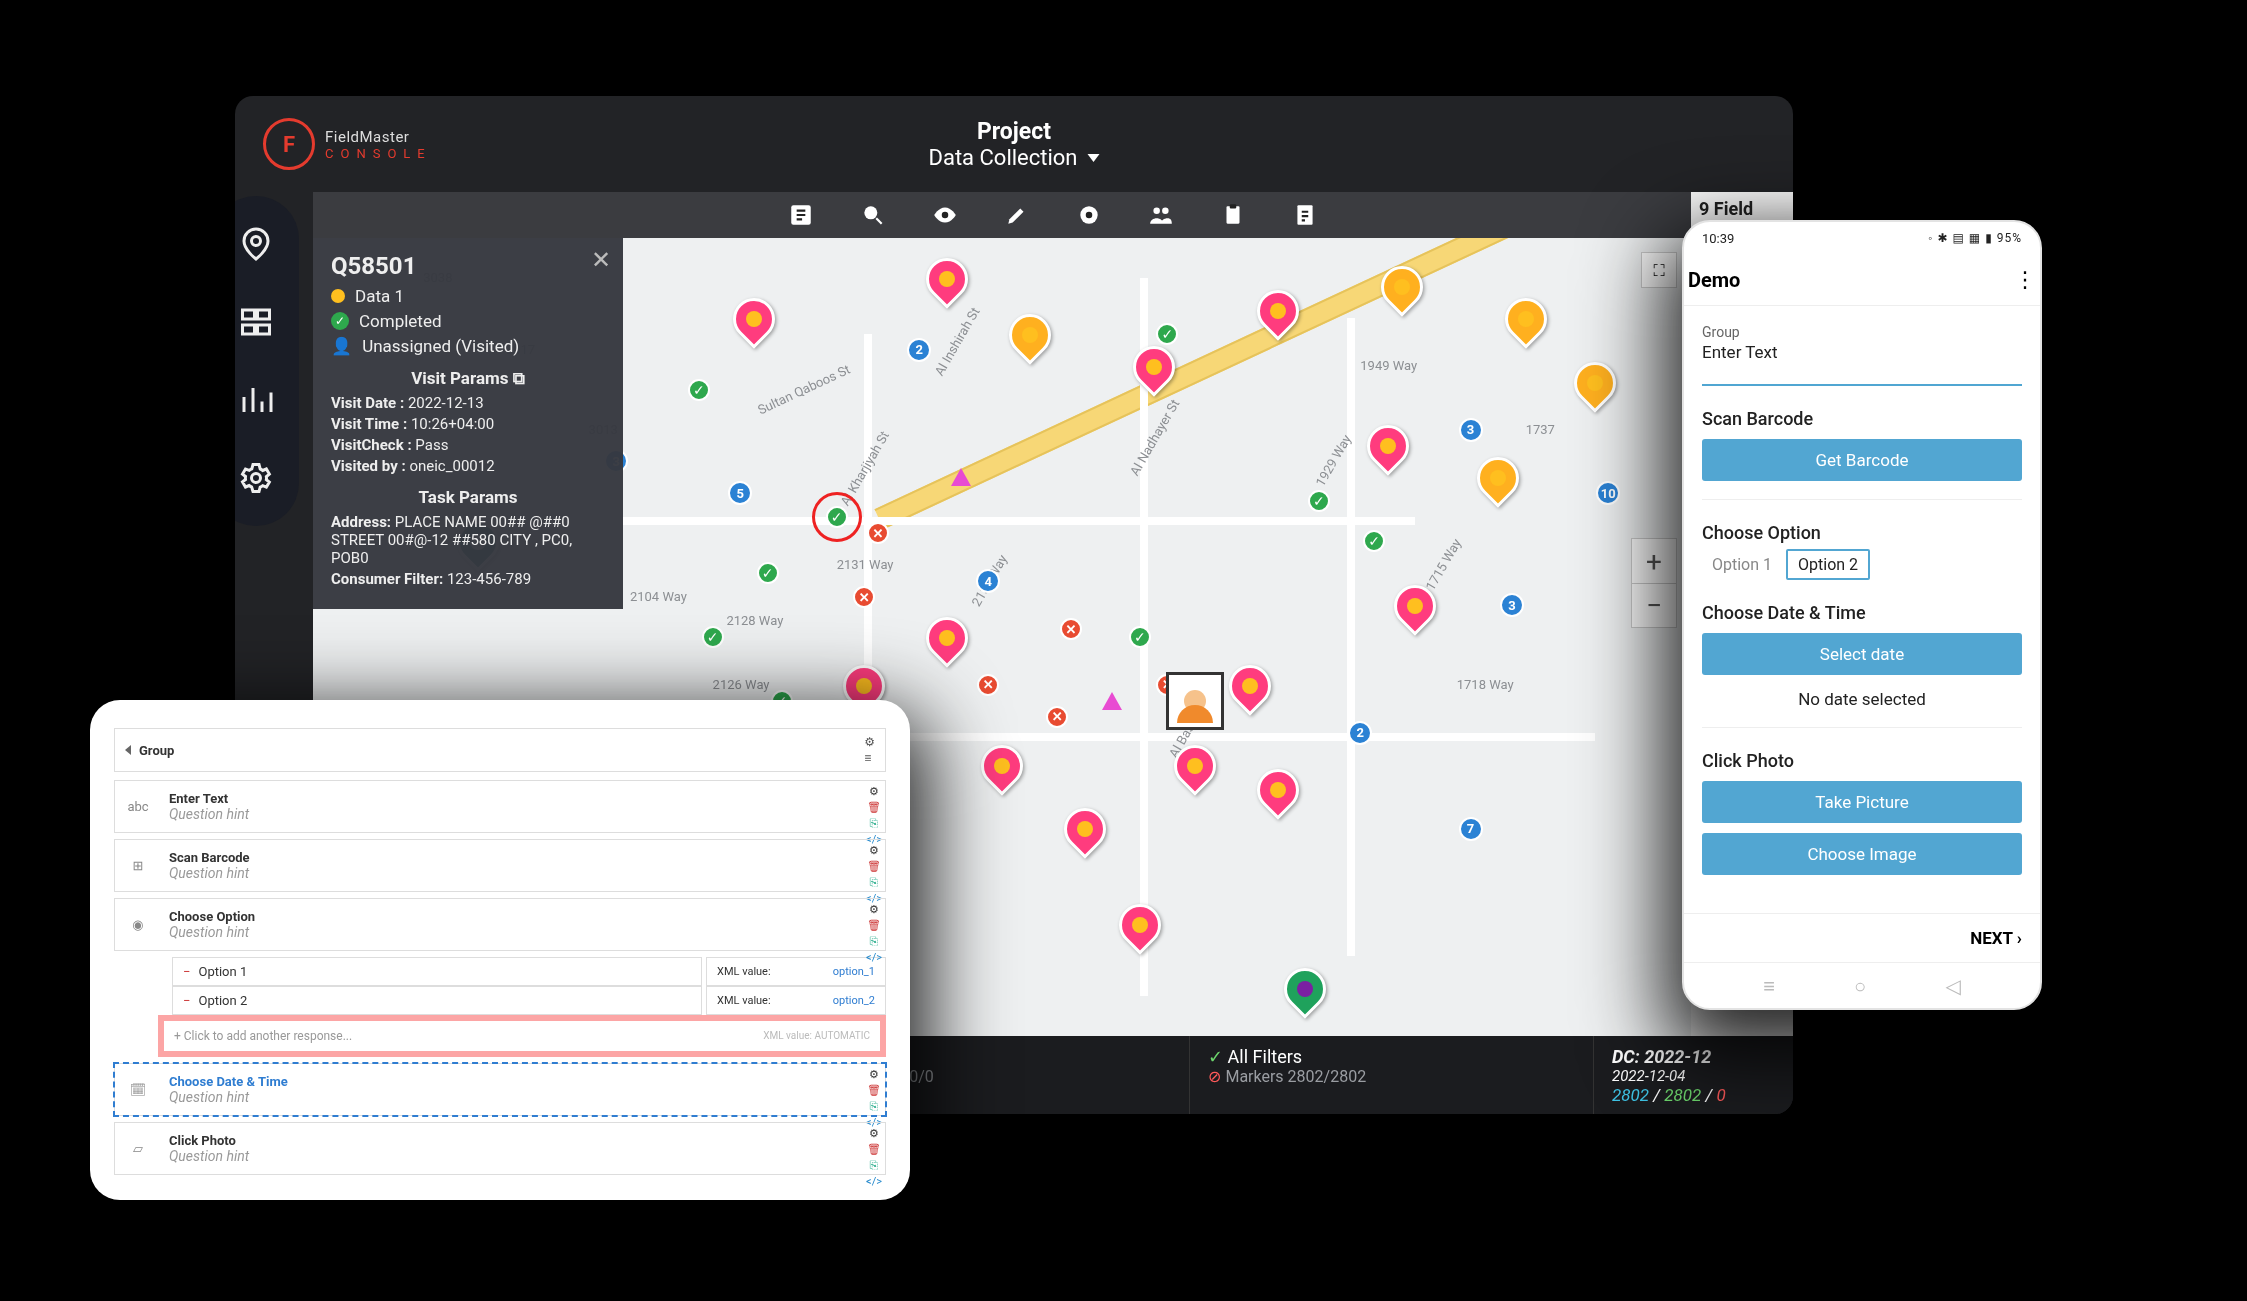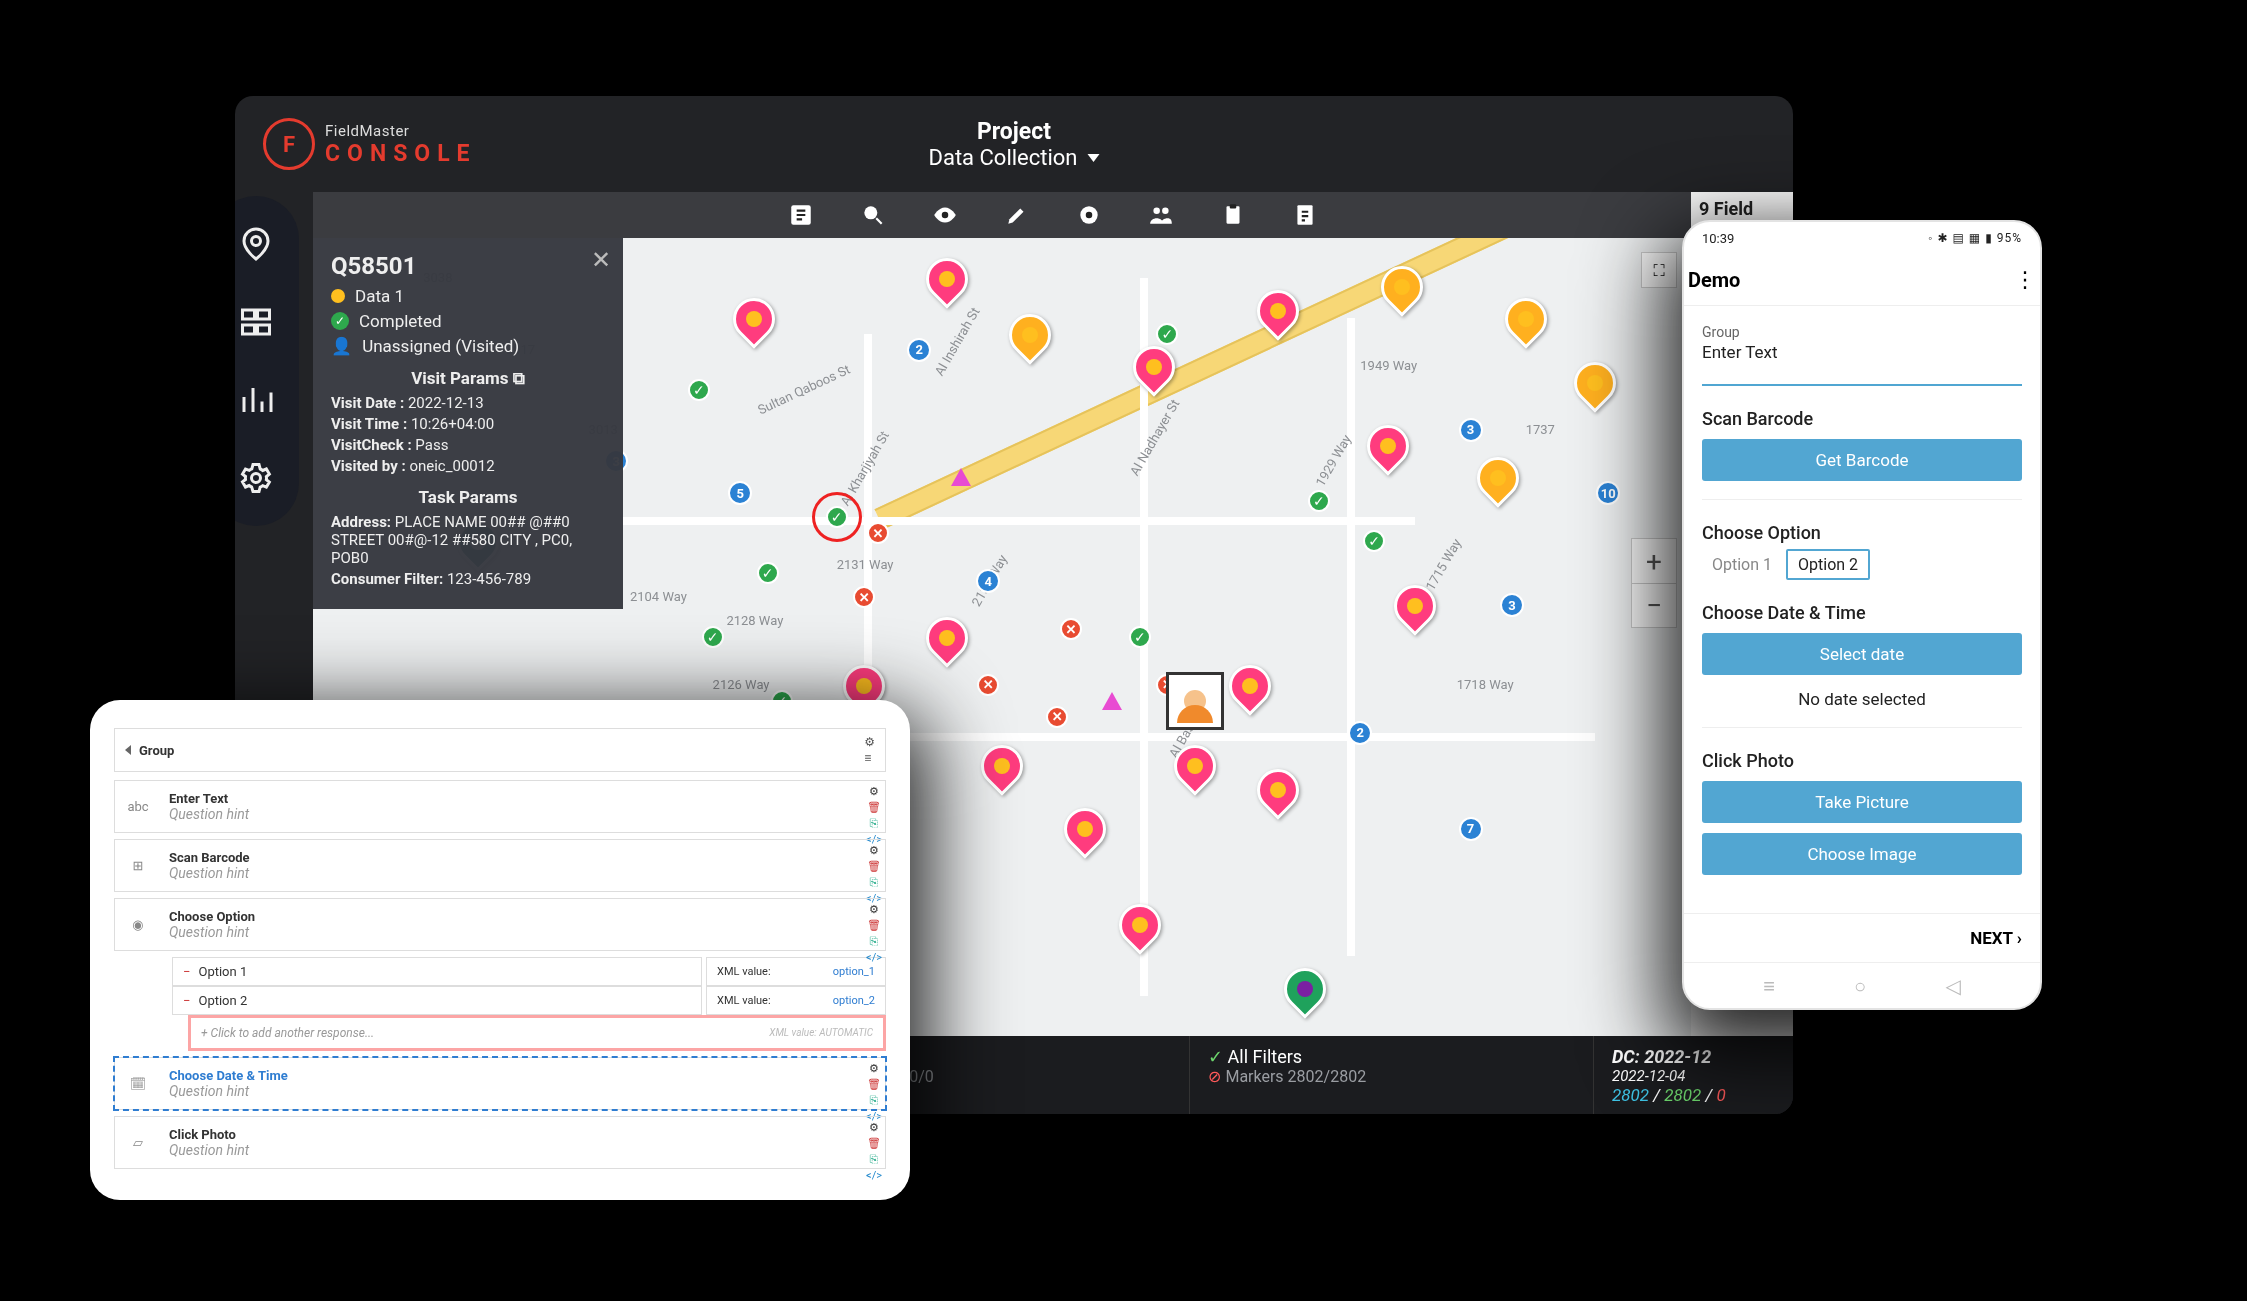--- a/index.html
+++ b/index.html
@@ -15,21 +15,21 @@
     background: #222326; border-radius: 18px; overflow: hidden;
     box-shadow: 0 40px 90px 30px rgba(0,0,0,.9);
   }
   
   .c-head {
     height: 96px; display: flex; align-items: center; color: #fff;
   }
   .c-logo { display:flex; align-items:center; gap:10px; margin-left:28px; }
   .c-logo .ring { width:52px;height:52px;border:3px solid #e43b2e;border-radius:50%;display:flex;align-items:center;justify-content:center;color:#e43b2e;font-weight:700;font-size:22px; }
   .c-logo .t1{font-size:15px;letter-spacing:.5px;color:#ddd;}
-  .c-logo .t2{font-size:23px;letter-spacing:7px;color:#e43b2e;font-weight:700;}
+  .c-logo .t2{font-size:13px;letter-spacing:7px;color:#e43b2e;font-weight:400;}
   .c-title { position:absolute; left:50%; transform:translateX(-50%); text-align:center; }
   .c-title .line1{font-size:23px;font-weight:700;}
   .c-title .line2{font-size:22px;display:inline-flex;align-items:center;gap:10px;}
   .tri-dn{width:0;height:0;border-left:6px solid transparent;border-right:6px solid transparent;border-top:8px solid #fff;}
 
   
   .rail {
     position:absolute; left:-22px; top:100px; width:86px; height:330px;
     background:#1a1d26; border-radius:46px; display:flex; flex-direction:column;
     align-items:center; justify-content:space-evenly; gap:8px;
@@ -120,21 +120,21 @@
   .builder .q .txt i{font-size:14px;color:#999;font-style:italic;}
   .builder .q .ctrl{position:absolute;right:4px;top:3px;display:flex;flex-direction:column;gap:2px;}
   .builder .q .ctrl span{width:14px;height:14px;font-size:11px;display:flex;align-items:center;justify-content:center;}
   .builder .sel{outline:2px dashed #2f7dd1;outline-offset:-1px;}
   .builder .sel .txt b{color:#2f7dd1;}
   .builder .opt{margin-left:58px;display:flex;gap:4px;}
   .builder .opt .c1{flex:1;border:1px solid #ddd;padding:6px 10px;display:flex;align-items:center;gap:8px;}
   .builder .opt .c2{width:180px;border:1px solid #ddd;padding:6px 10px;font-size:11px;display:flex;justify-content:space-between;align-items:center;}
   .builder .opt .red{color:#c33;font-size:13px;}
   .builder .opt .blue{color:#2f7dd1;}
-  .builder .addop{margin-left:74px;border:3px solid #fca5a5;padding:8px 10px;color:#999;font-style:italic;font-size:12px;position:relative;}
+  .builder .addop{margin-left:44px;border:6px solid #fca5a5;padding:8px 10px;color:#999;font-size:12px;position:relative;}
   .builder .addop .xmlc{position:absolute;right:10px;top:9px;font-size:10px;color:#bbb;}
 
   
   .phone{
     position:absolute; right:205px; top:220px; width:360px; height:790px;
     background:#fff;border-radius:28px;box-shadow:0 30px 80px 20px rgba(0,0,0,.85);
     border:2px solid #e3e3e3;overflow:hidden;display:flex;flex-direction:column;
   }
   .phone .sbar{height:32px;display:flex;align-items:center;justify-content:space-between;padding:0 18px;font-size:13px;color:#222;}
   .phone .sbar .ic{font-size:12px;letter-spacing:1px;}

